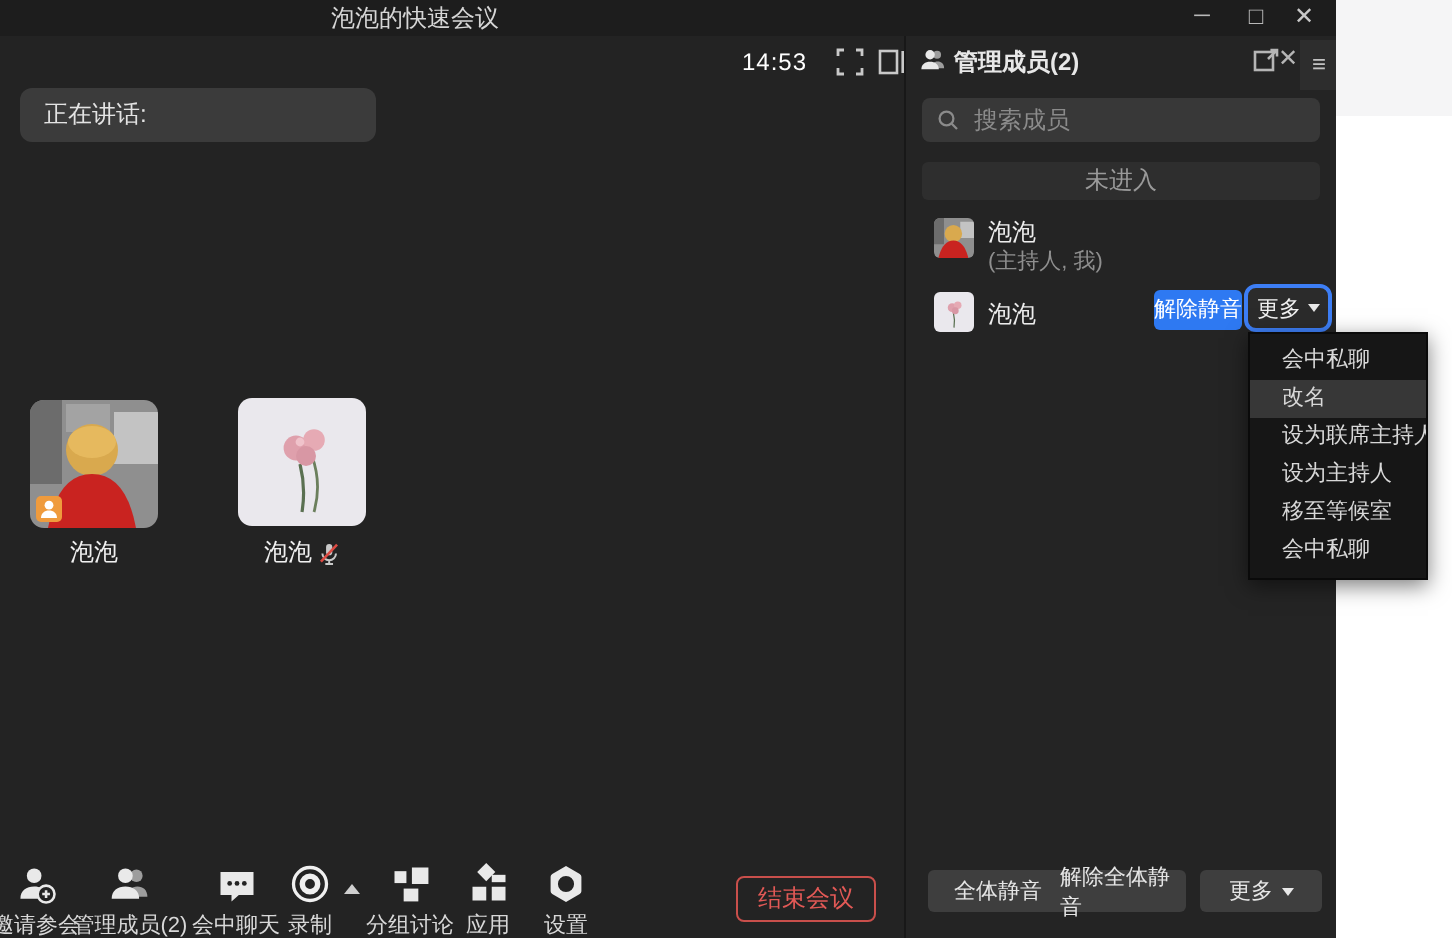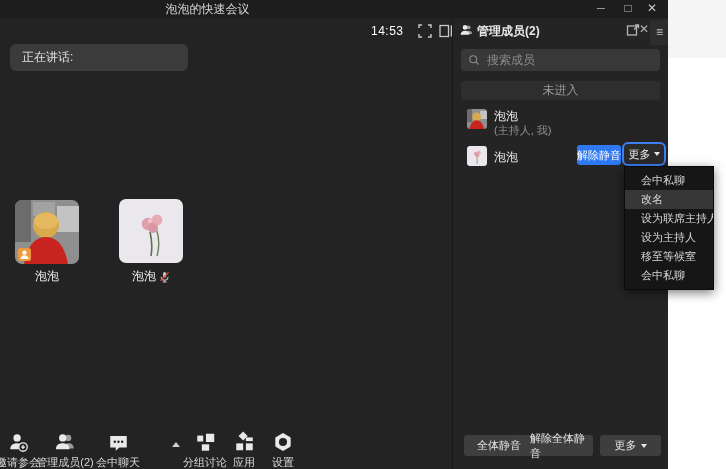--- a/index.html
+++ b/index.html
@@ -165,20 +165,29 @@
           <svg width="23" height="22" viewBox="0 0 24 24">
             <path d="M3 5.5h18v12.5h-8l-4 3.5v-3.5H3z" fill="#e9e9e9"></path>
             <circle cx="8" cy="11.7" r="1.3" fill="#232323"></circle>
             <circle cx="12" cy="11.7" r="1.3" fill="#232323"></circle>
             <circle cx="16" cy="11.7" r="1.3" fill="#232323"></circle>
           </svg>
         </div>
         <div class="lb">会中聊天</div>
       </div>
 
+      <div class="tb-item" style="left:123px">
+        <div class="ic">
+          <svg width="22" height="22" viewBox="0 0 24 24">
+            <circle cx="12" cy="12" r="9" fill="none" stroke="#efefef" stroke-width="1.8"></circle>
+            <circle cx="12" cy="12" r="4.2" fill="none" stroke="#efefef" stroke-width="3"></circle>
+          </svg>
+        </div>
+        <div class="lb">录制</div>
+      </div>
       <div class="rec-caret"></div>
 
       <div class="tb-item" style="left:173px">
         <div class="ic">
           <svg width="23" height="22" viewBox="0 0 24 24">
             <rect x="3" y="5" width="6.5" height="6.5" fill="#e9e9e9"></rect>
             <rect x="12.5" y="3" width="9" height="9" fill="#e9e9e9"></rect>
             <rect x="8" y="14.5" width="8" height="7" fill="#e9e9e9"></rect>
           </svg>
         </div>
@@ -200,20 +209,21 @@
       <div class="tb-item" style="left:251px">
         <div class="ic">
           <svg width="22" height="22" viewBox="0 0 24 24">
             <path fill-rule="evenodd" fill="#e9e9e9" d="M12 2.2 L19.5 6.5 Q20.4 7 20.4 8 V16 Q20.4 17 19.5 17.5 L12 21.8 L4.5 17.5 Q3.6 17 3.6 16 V8 Q3.6 7 4.5 6.5 Z
                  M12 7.6 A4.4 4.4 0 1 0 12 16.4 A4.4 4.4 0 1 0 12 7.6 Z"></path>
           </svg>
         </div>
         <div class="lb">设置</div>
       </div>
 
+      <div class="end-btn">结束会议</div>
     </div>
 
     <div class="panel">
       <div class="p-header">
         <svg class="p-title-icon" width="15" height="14" viewBox="0 0 24 24">
           <circle cx="15.5" cy="7.5" r="3.4" fill="#9d9d9d"></circle>
           <path d="M10.5 19c0-3.8 2.4-5.7 5.5-5.7s5.5 1.9 5.5 5.7z" fill="#9d9d9d"></path>
           <circle cx="9.5" cy="7.5" r="4" fill="#e9e9e9"></circle>
           <path d="M2 20c0-4.4 3.3-6.6 7.5-6.6s7.5 2.2 7.5 6.6z" fill="#e9e9e9"></path>
         </svg>

